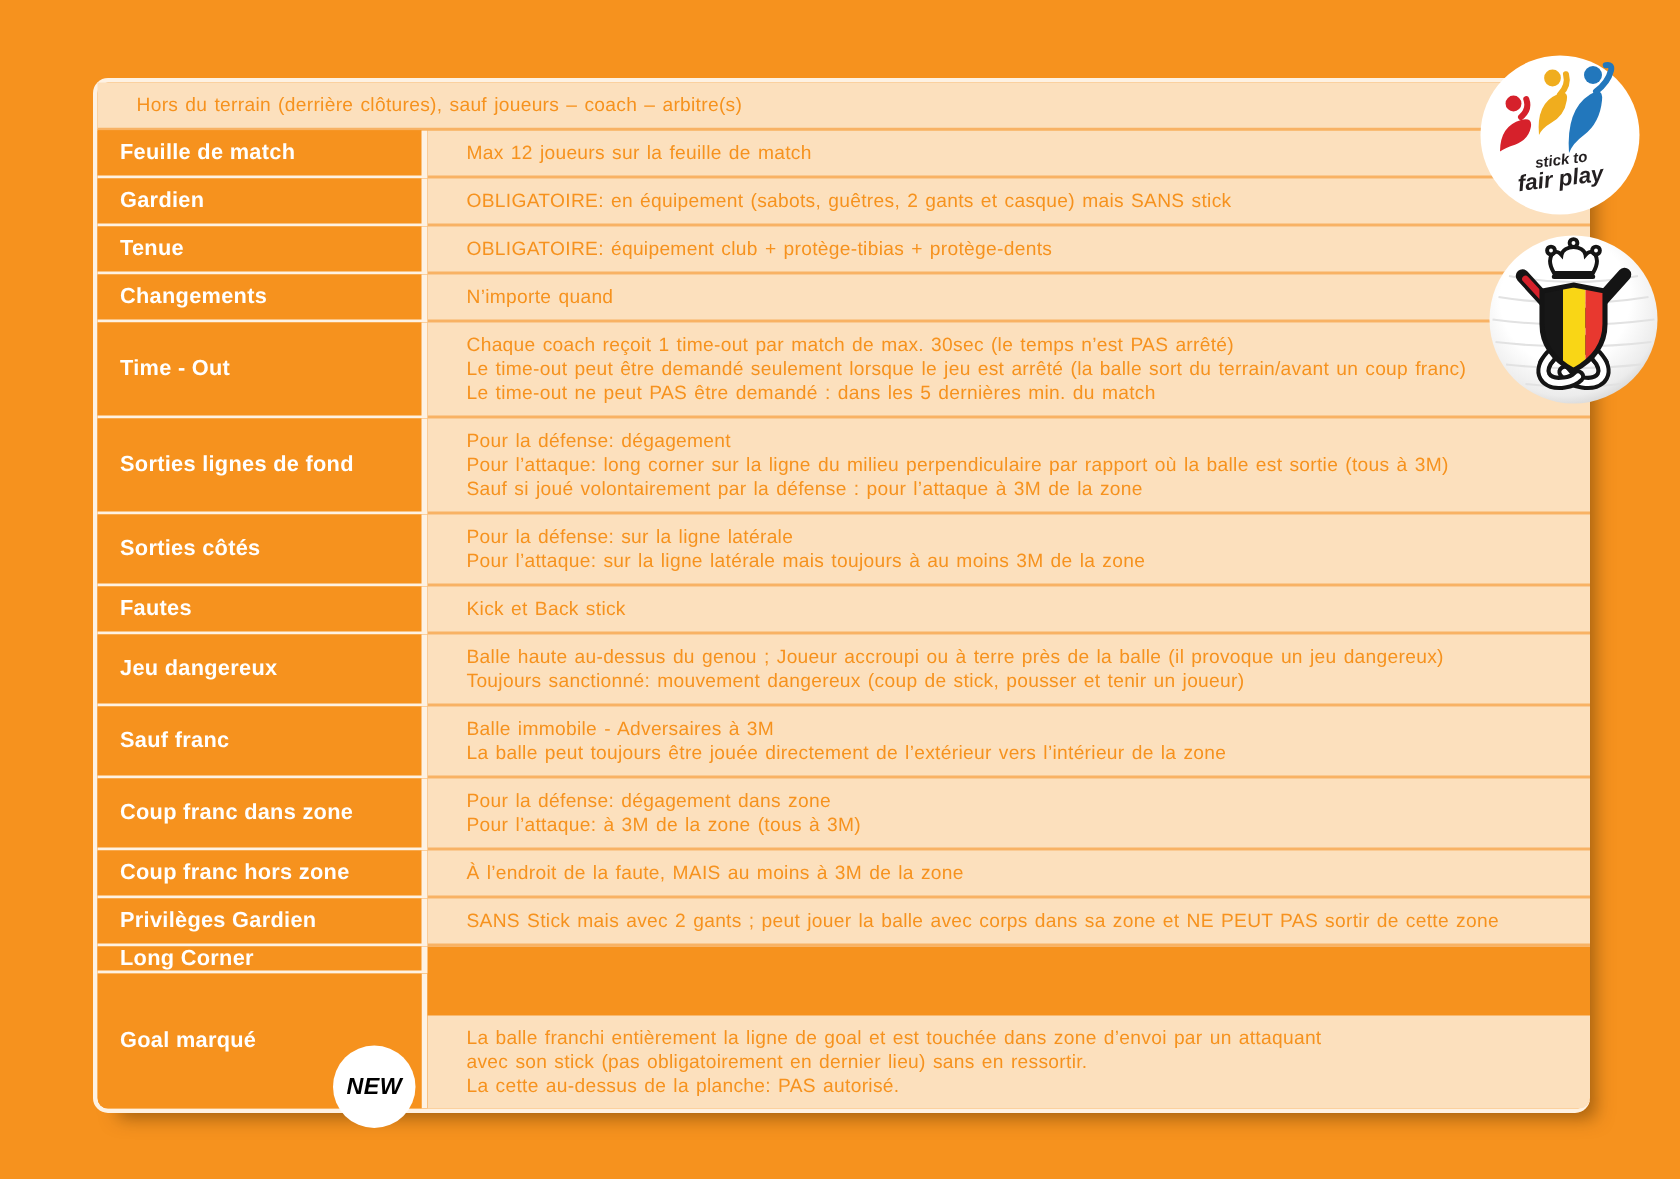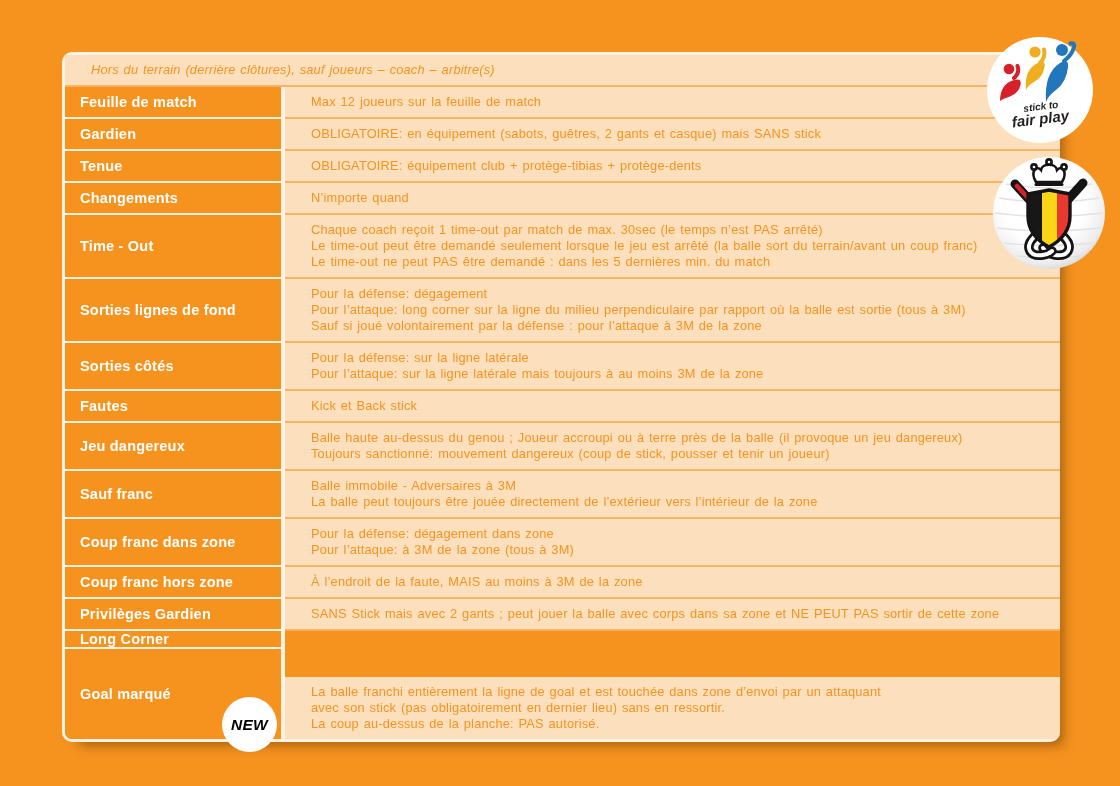--- a/index.html
+++ b/index.html
@@ -32,21 +32,21 @@
     background:#fce0bd;
     border-bottom:2px solid #f8b264;
     padding:7px 16px 7px 26px;
     color:#f6921e;font-size:12.8px;line-height:16px;
     letter-spacing:0.2px;word-spacing:1px;
     display:flex;flex-direction:column;justify-content:center;
   }
   .rule-row:last-child .row-label-cell,
   .rule-row:last-child .row-content-cell{border-bottom:none;}
   .rule-row:first-child .row-label-cell{border-top-left-radius:7px;}
-  .rule-row:first-child .row-content-cell{border-top-right-radius:7px;font-style:italic;}
+  .rule-row:first-child .row-content-cell{border-top-right-radius:7px;}
   .rule-row:last-child .row-label-cell{border-bottom-left-radius:7px;}
   .rule-row:last-child .row-content-cell{border-bottom-right-radius:7px;margin-top:28px;}
   .new-badge{
     position:absolute;right:4px;bottom:-13px;
     width:55px;height:55px;border-radius:50%;
     background:#ffffff;color:#000000;
     font-style:italic;font-weight:bold;font-size:15.5px;letter-spacing:0.3px;
     display:flex;align-items:center;justify-content:center;
     z-index:3;
   }
@@ -197,21 +197,21 @@
   </div>
 
   <div class="rule-row">
     <div class="row-label-cell">
       <span>Goal marqué</span>
     <span class="new-badge">NEW</span>
         </div>
     <div class="row-content-cell">
           <div>La balle franchi entièrement la ligne de goal et est touchée dans zone d’envoi par un attaquant</div>
           <div>avec son stick (pas obligatoirement en dernier lieu) sans en ressortir.</div>
-          <div>La coup au-dessus de la planche: PAS autorisé.</div>
+          <div>La cette au-dessus de la planche: PAS autorisé.</div>
         </div>
   </div>
 </div>
 </div>
 
 <div class="fairplay-logo">
   <svg width="108" height="108" viewBox="0 0 108 108">
     <circle cx="54" cy="54" r="53" fill="#ffffff"></circle>
 
     <g>

